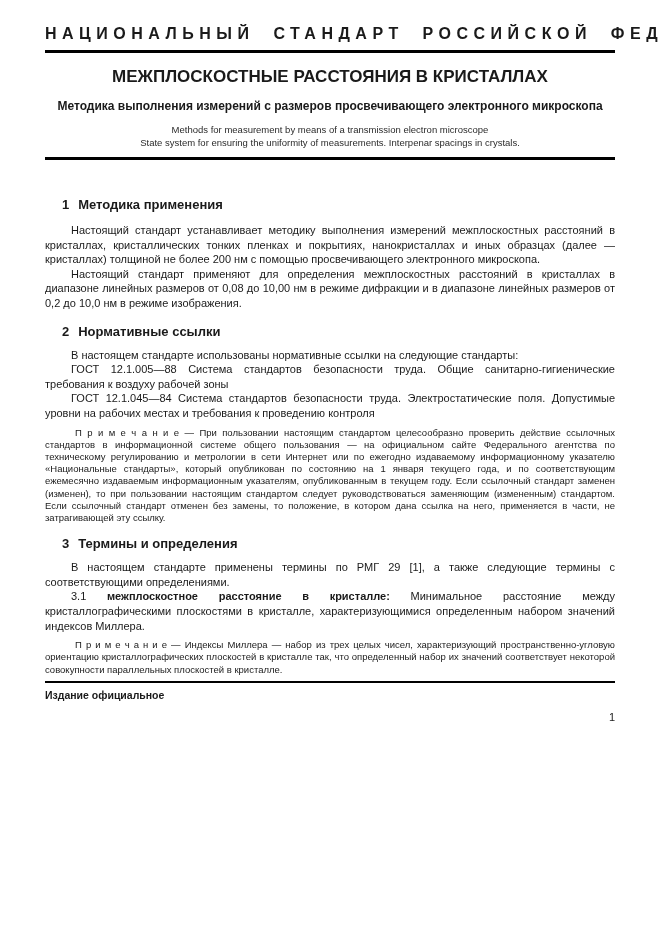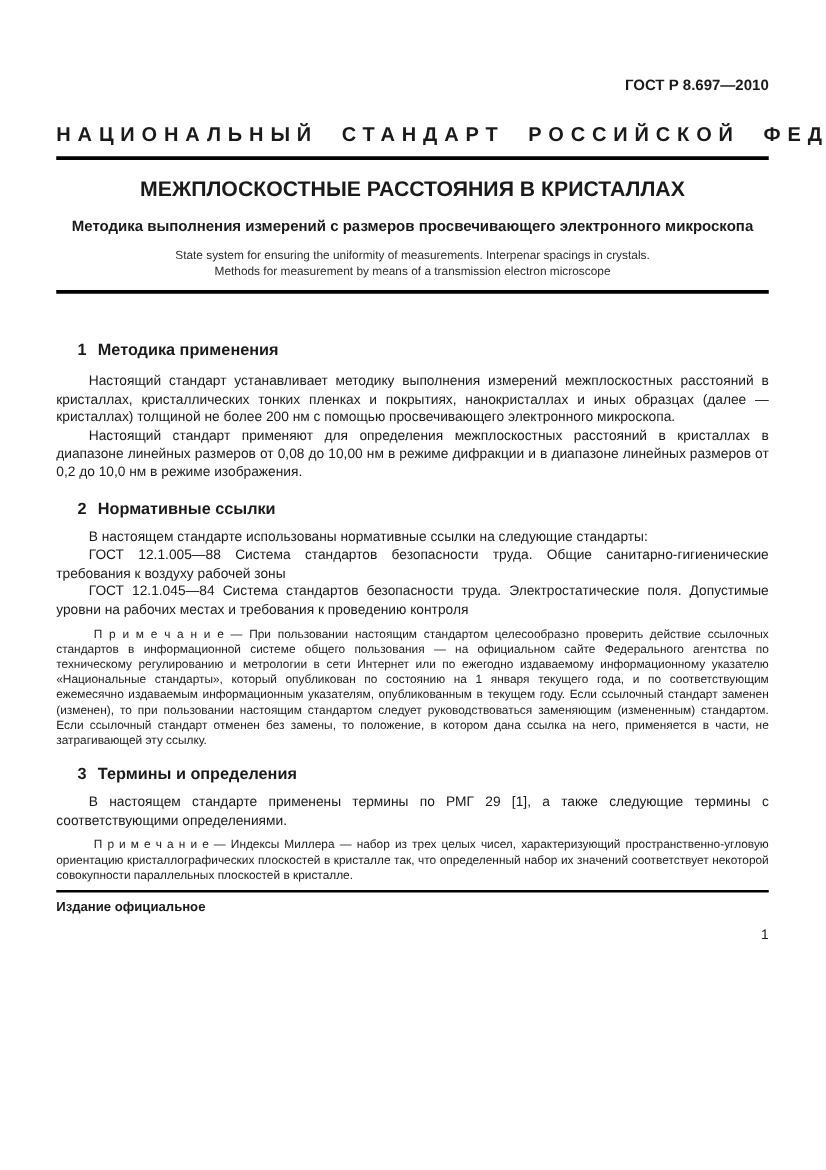--- a/index.html
+++ b/index.html
@@ -119,31 +119,30 @@
     text-align: right;
     font-size: 11px;
     line-height: 13px;
   }
 </style>
 </head>
 <body>
 
 <div class="page">
 
-  <div class="doc-number">ГОСТ Р 8.697—2010</div>
 
   <div class="banner">НАЦИОНАЛЬНЫЙ СТАНДАРТ РОССИЙСКОЙ ФЕДЕРАЦИИ</div>
 
   <div class="rule"></div>
 
   <div class="title-main">МЕЖПЛОСКОСТНЫЕ РАССТОЯНИЯ В КРИСТАЛЛАХ</div>
   <div class="title-sub">Методика выполнения измерений с размеров просвечивающего электронного микроскопа</div>
   <div class="title-en">
+    <div>Methods for measurement by means of a transmission electron microscope</div>
     <div>State system for ensuring the uniformity of measurements. Interpenar spacings in crystals.</div>
-    <div>Methods for measurement by means of a transmission electron microscope</div>
   </div>
 
   <div class="rule rule-mid"></div>
 
 
   <div>
     <h2 class="h2-s1">
       <span class="h-num">1</span><span>Методика применения</span>
     </h2>
     <p class="body first">Настоящий стандарт устанавливает методику выполнения измерений межплоскостных расстояний в кристаллах, кристаллических тонких пленках и покрытиях, нанокристаллах и иных образцах (далее — кристаллах) толщиной не более 200 нм с помощью просвечивающего электронного микроскопа.</p>
@@ -158,20 +157,25 @@
     <p class="body">ГОСТ 12.1.005—88 Система стандартов безопасности труда. Общие санитарно-гигиенические требования к воздуху рабочей зоны</p>
     <p class="body">ГОСТ 12.1.045—84 Система стандартов безопасности труда. Электростатические поля. Допустимые уровни на рабочих местах и требования к проведению контроля</p>
     <p class="note">П р и м е ч а н и е — При пользовании настоящим стандартом целесообразно проверить действие ссылочных стандартов в информационной системе общего пользования — на официальном сайте Федерального агентства по техническому регулированию и метрологии в сети Интернет или по ежегодно издаваемому информационному указателю «Национальные стандарты», который опубликован по состоянию на 1 января текущего года, и по соответствующим ежемесячно издаваемым информационным указателям, опубликованным в текущем году. Если ссылочный стандарт заменен (изменен), то при пользовании настоящим стандартом следует руководствоваться заменяющим (измененным) стандартом. Если ссылочный стандарт отменен без замены, то положение, в котором дана ссылка на него, применяется в части, не затрагивающей эту ссылку.</p>
   </div>
 
   <div>
     <h2 class="h2-s3">
       <span class="h-num">3</span><span>Термины и определения</span>
     </h2>
     <p class="body first-tight">В настоящем стандарте применены термины по РМГ 29 [1], а также следующие термины с соответствующими определениями.</p>
+    <p class="body">
+      <span>3.1</span>
+      <span class="term-name">межплоскостное расстояние в кристалле:</span>
+      <span>Минимальное расстояние между кристаллографическими плоскостями в кристалле, характеризующимися определенным набором значений индексов Миллера.</span>
+    </p>
     <p class="note">П р и м е ч а н и е — Индексы Миллера — набор из трех целых чисел, характеризующий пространственно-угловую ориентацию кристаллографических плоскостей в кристалле так, что определенный набор их значений соответствует некоторой совокупности параллельных плоскостей в кристалле.</p>
   </div>
 
   <div class="rule rule-footer"></div>
   <div class="edition">Издание официальное</div>
   <div class="page-num">1</div>
 
 </div>
 
 </body></html>

